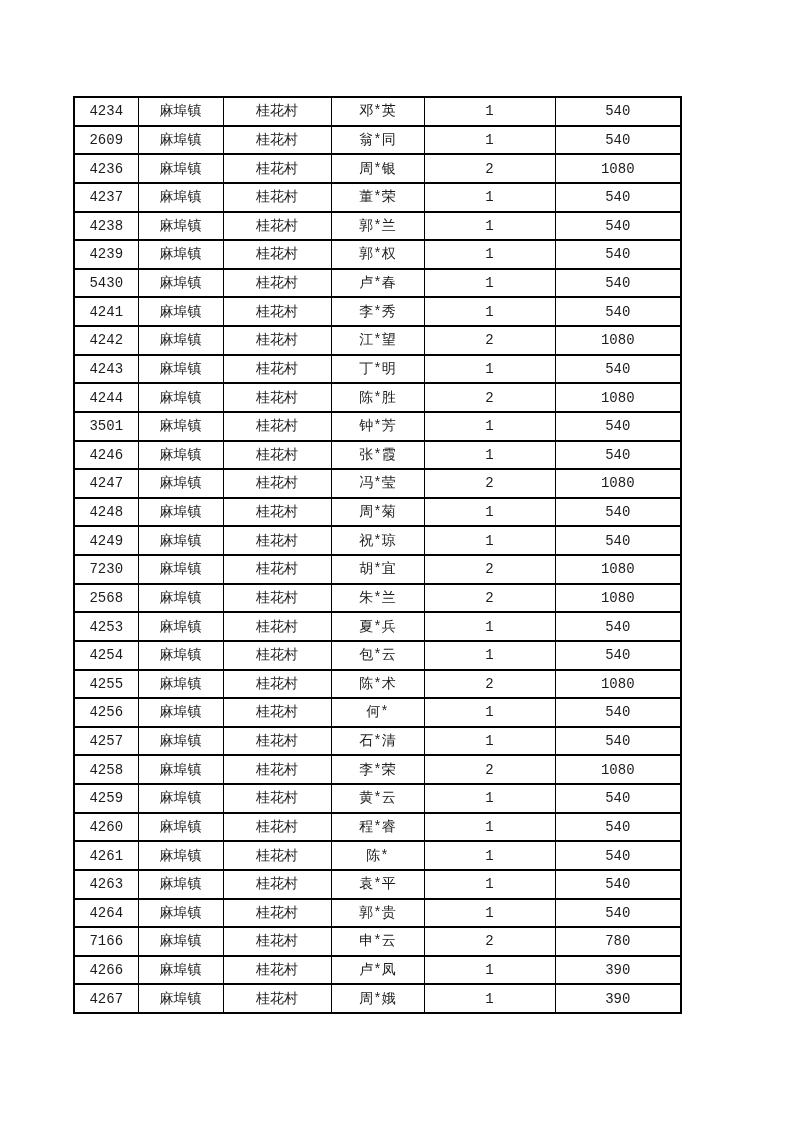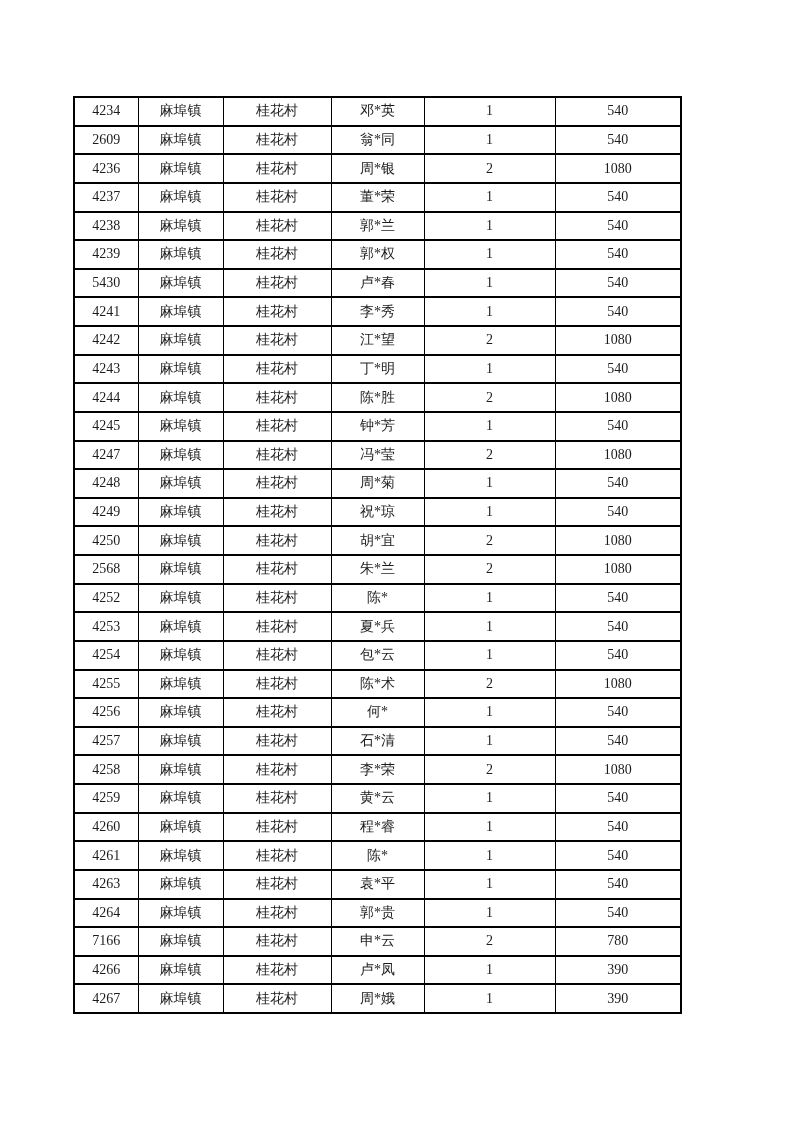--- a/index.html
+++ b/index.html
@@ -23,21 +23,21 @@
   }
   table.data-grid {
     position: absolute;
     left: 73px;
     top: 96px;
     width: 607px;
     height: 918px;
     border-collapse: collapse;
     table-layout: fixed;
     border: 2px solid #000000;
-    font-family: Liberation Serif, serif;
+    font-family: Liberation Mono, monospace;
     font-size: 14px;
     color: #1c1c1c;
   }
   table.data-grid td {
     border: solid #000000;
     border-width: 2px 1px;
     text-align: center;
     vertical-align: middle;
     padding: 0;
     white-space: nowrap;
@@ -147,28 +147,36 @@
         </tr>
         <tr>
           <td>4244</td>
           <td>麻埠镇</td>
           <td>桂花村</td>
           <td>陈*胜</td>
           <td>2</td>
           <td>1080</td>
         </tr>
         <tr>
-          <td>4245</td>
+          <td>3501</td>
           <td>麻埠镇</td>
           <td>桂花村</td>
           <td>钟*芳</td>
           <td>1</td>
           <td>540</td>
         </tr>
         <tr>
+          <td>4246</td>
+          <td>麻埠镇</td>
+          <td>桂花村</td>
+          <td>张*霞</td>
+          <td>1</td>
+          <td>540</td>
+        </tr>
+        <tr>
           <td>4247</td>
           <td>麻埠镇</td>
           <td>桂花村</td>
           <td>冯*莹</td>
           <td>2</td>
           <td>1080</td>
         </tr>
         <tr>
           <td>4248</td>
           <td>麻埠镇</td>
@@ -179,42 +187,34 @@
         </tr>
         <tr>
           <td>4249</td>
           <td>麻埠镇</td>
           <td>桂花村</td>
           <td>祝*琼</td>
           <td>1</td>
           <td>540</td>
         </tr>
         <tr>
-          <td>4250</td>
+          <td>7230</td>
           <td>麻埠镇</td>
           <td>桂花村</td>
           <td>胡*宜</td>
           <td>2</td>
           <td>1080</td>
         </tr>
         <tr>
           <td>2568</td>
           <td>麻埠镇</td>
           <td>桂花村</td>
           <td>朱*兰</td>
           <td>2</td>
           <td>1080</td>
-        </tr>
-        <tr>
-          <td>4252</td>
-          <td>麻埠镇</td>
-          <td>桂花村</td>
-          <td>陈*</td>
-          <td>1</td>
-          <td>540</td>
         </tr>
         <tr>
           <td>4253</td>
           <td>麻埠镇</td>
           <td>桂花村</td>
           <td>夏*兵</td>
           <td>1</td>
           <td>540</td>
         </tr>
         <tr>

